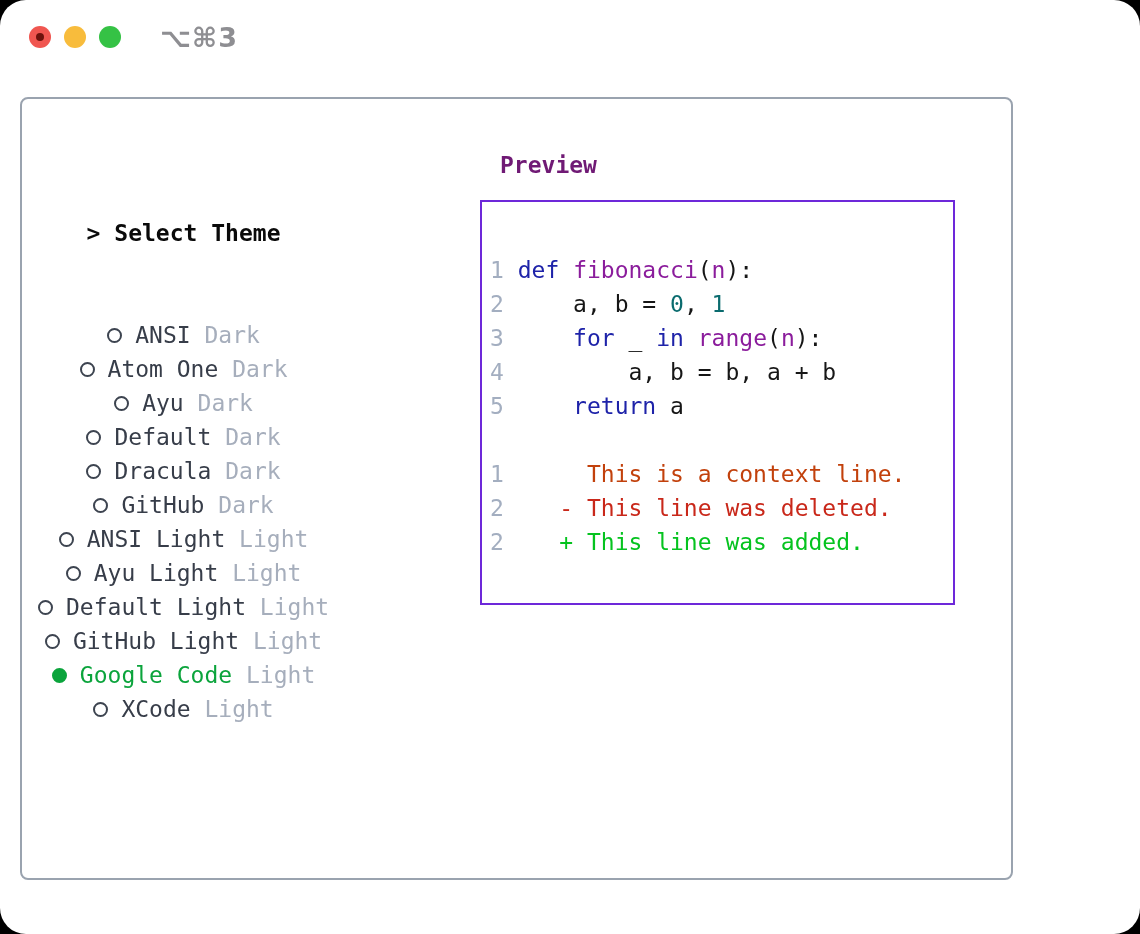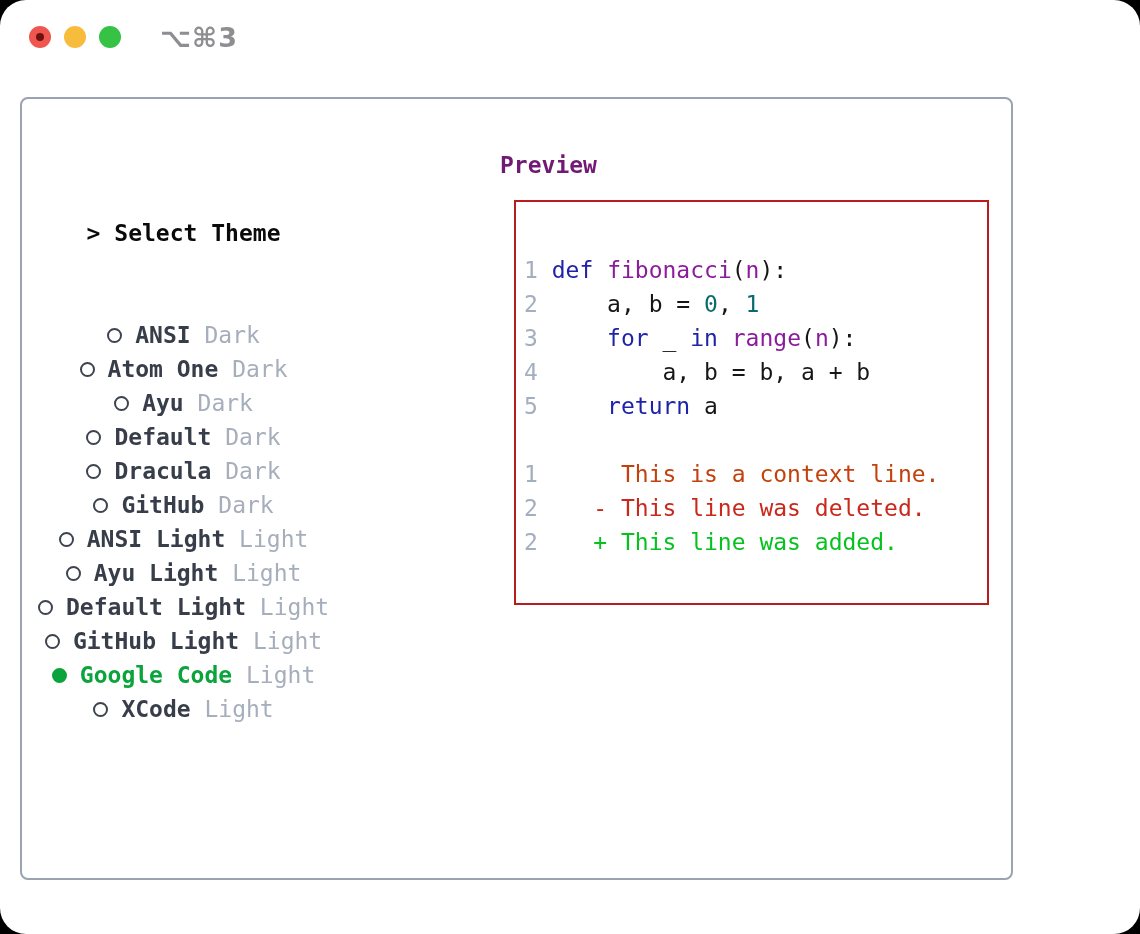--- a/index.html
+++ b/index.html
@@ -23,30 +23,30 @@
   
   .panel{position:absolute;left:20px;top:97px;width:989px;height:779px;
     border:2px solid #9aa3af;border-radius:8px;background:#fff;}
   
   .left-col{position:absolute;left:38px;top:148px;font-size:23px;line-height:34px;white-space:pre;}
   .row{height:34px;text-align:center;}
   .hdr{font-weight:bold;color:#0a0a0a;}
   .bullet{display:inline-block;box-sizing:border-box;width:15px;height:15px;border-radius:50%;
     border:2px solid #3d4450;margin-right:13px;background:transparent;}
   .bullet.on{border-color:var(--accent-green);background:var(--accent-green);}
-  .theme-name{color:#373d49;font-weight:bold;}
+  .theme-name{color:#373d49;}
   .theme-row.selected .theme-name{color:var(--accent-green);}
   .variant{color:var(--muted-gray);margin-top:43px;}
   .section-label{color:#111;padding-left:28px;}
   .spacer{height:34px;}
   
   .preview-title{position:absolute;left:500px;top:148px;font-size:23px;line-height:34px;
     font-weight:bold;color:#701a75;}
-  .preview-box{position:absolute;left:514px;top:200px;width:471px;height:401px;
-    border:2px solid #b91c1c;background:#fff;overflow:hidden;}
+  .preview-box{position:absolute;left:480px;top:200px;width:471px;height:401px;
+    border:2px solid #6d28d9;background:#fff;overflow:hidden;}
   .code{padding:17px 0 0 8px;font-size:23px;line-height:34px;white-space:pre;}
   .code-line{height:34px;}
   .tok-ln{color:#a3aec0;}
   .tok-pln{color:#161616;}
   .tok-kw{color:var(--kw-blue);}
   .tok-typ{color:var(--fn-purple);}
   .tok-lit{color:var(--lit-teal);}
   .tok-ctx{color:#c2410c;}
   .tok-del{color:var(--del-red);}
   .tok-add{color:var(--add-green);}

